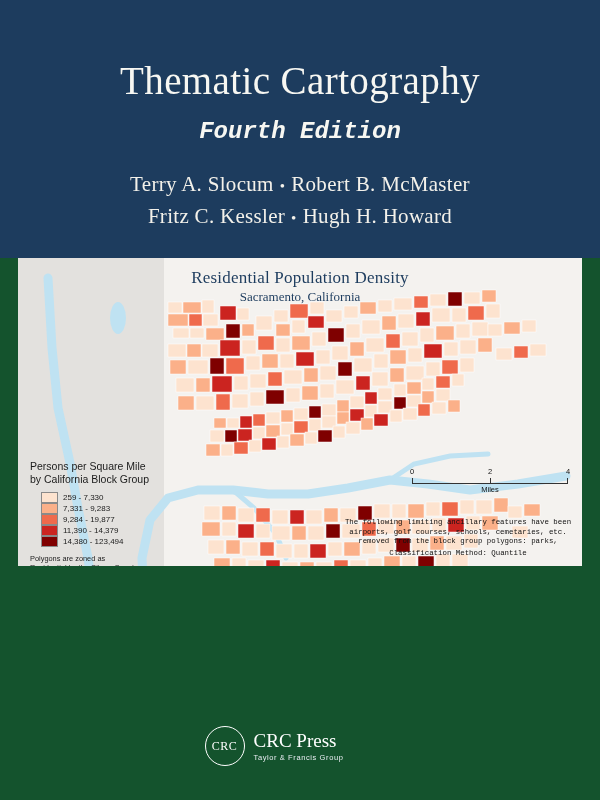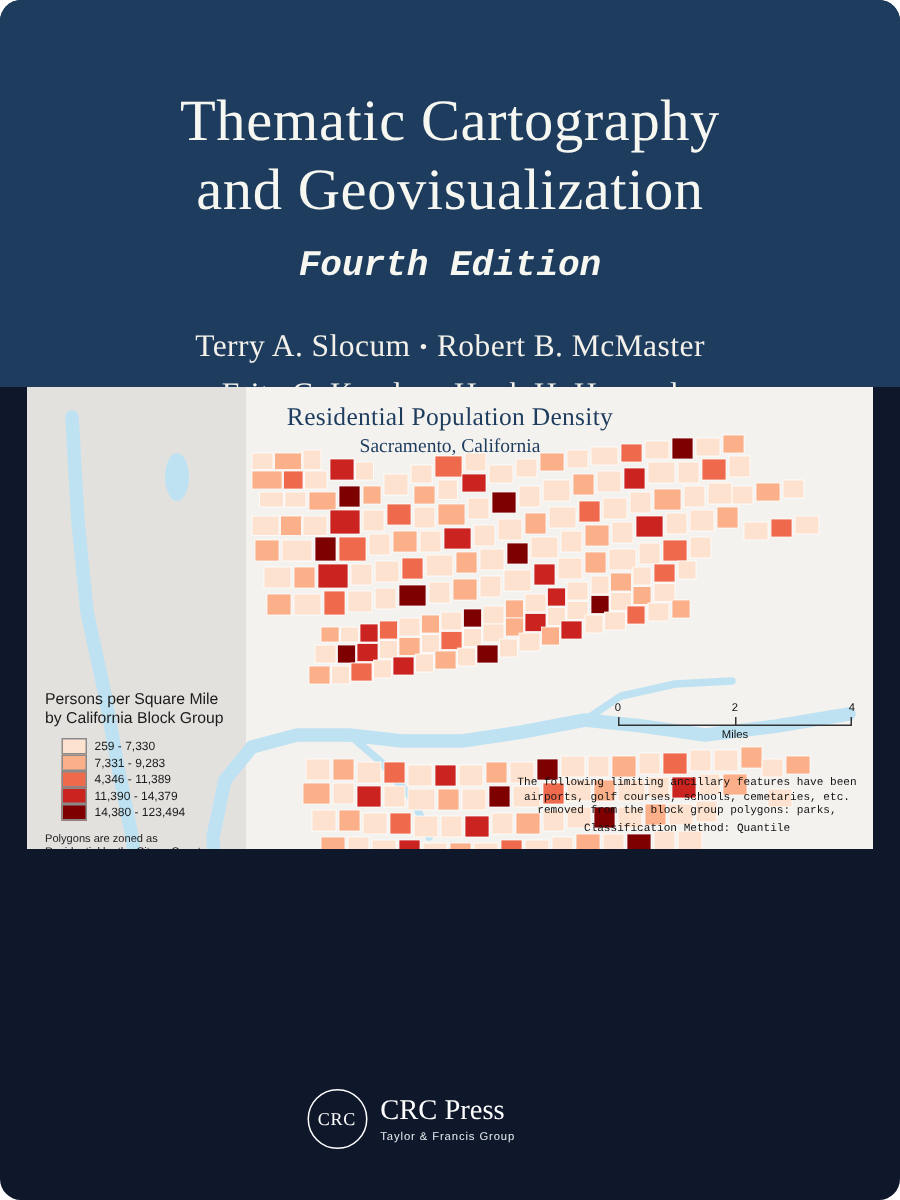--- a/index.html
+++ b/index.html
@@ -10,23 +10,22 @@
     width: 600px;
     height: 800px;
     background: #ffffff;
     font-family: "Liberation Serif", serif;
     overflow: hidden;
   }
   .cover {
     position: relative;
     width: 600px;
     height: 800px;
-    background: #0f172a;
+    background: #14532d;
     overflow: hidden;
-    border-radius: 14px;
   }
   
   .title-block {
     position: absolute;
     top: 0;
     left: 0;
     width: 600px;
     height: 258px;
     background: #1d3c5e;
     color: #ffffff;
@@ -251,21 +250,20 @@
   svg { display: block; }
 </style>
 </head>
 <body>
 
 <div class="cover">
 
   <div class="title-block">
     <h1 class="main-title">
       <span>Thematic Cartography</span>
-      <span class="line2">and Geovisualization</span>
     </h1>
     <div class="edition">Fourth Edition</div>
     <div class="authors">
       <div>
         <span>Terry A. Slocum</span><span class="dot">•</span><span>Robert B. McMaster</span>
       </div>
       <div>
         <span>Fritz C. Kessler</span><span class="dot">•</span><span>Hugh H. Howard</span>
       </div>
     </div>
@@ -582,21 +580,21 @@
         <div class="legend-row">
           <span class="swatch" style="background:#fde3cf"></span>
           <span class="legend-label">259 - 7,330</span>
         </div>
         <div class="legend-row">
           <span class="swatch" style="background:#fbb089"></span>
           <span class="legend-label">7,331 - 9,283</span>
         </div>
         <div class="legend-row">
           <span class="swatch" style="background:#ef6a4c"></span>
-          <span class="legend-label">4,346 - 11,389</span>
+          <span class="legend-label">9,284 - 19,877</span>
         </div>
         <div class="legend-row">
           <span class="swatch" style="background:#cb2420"></span>
           <span class="legend-label">11,390 - 14,379</span>
         </div>
         <div class="legend-row">
           <span class="swatch" style="background:#7f0000"></span>
           <span class="legend-label">14,380 - 123,494</span>
         </div>
       </div>

